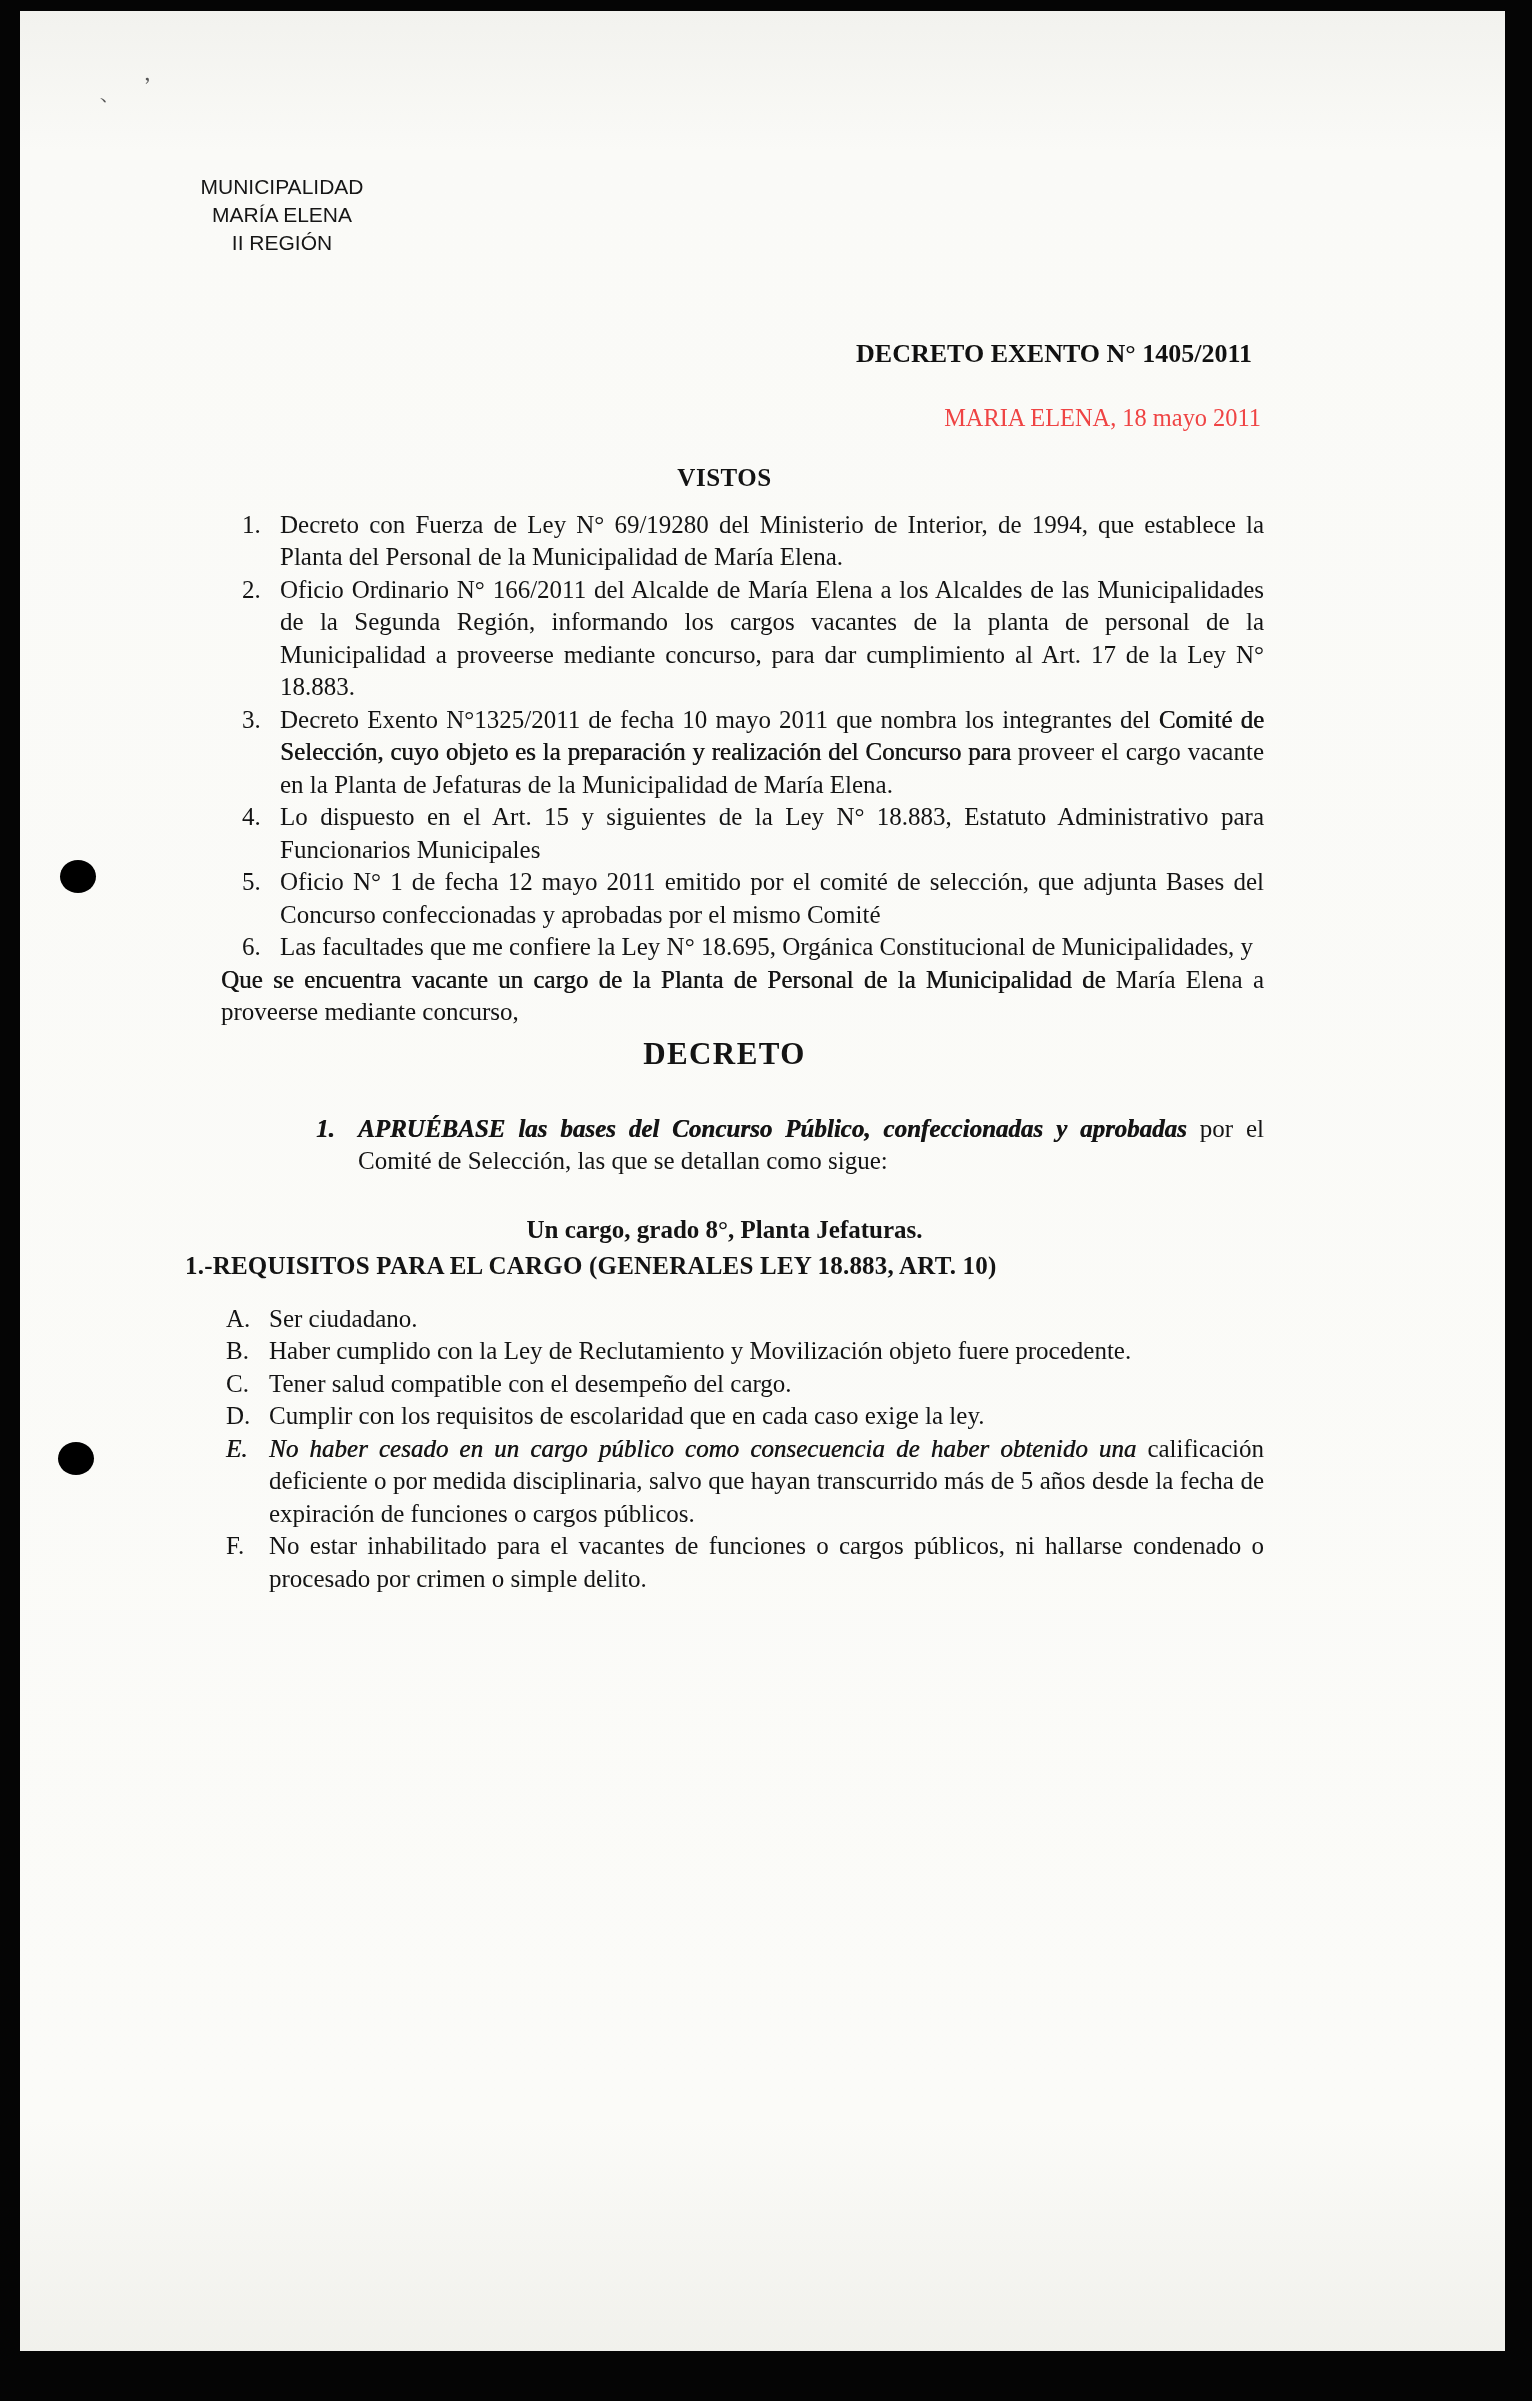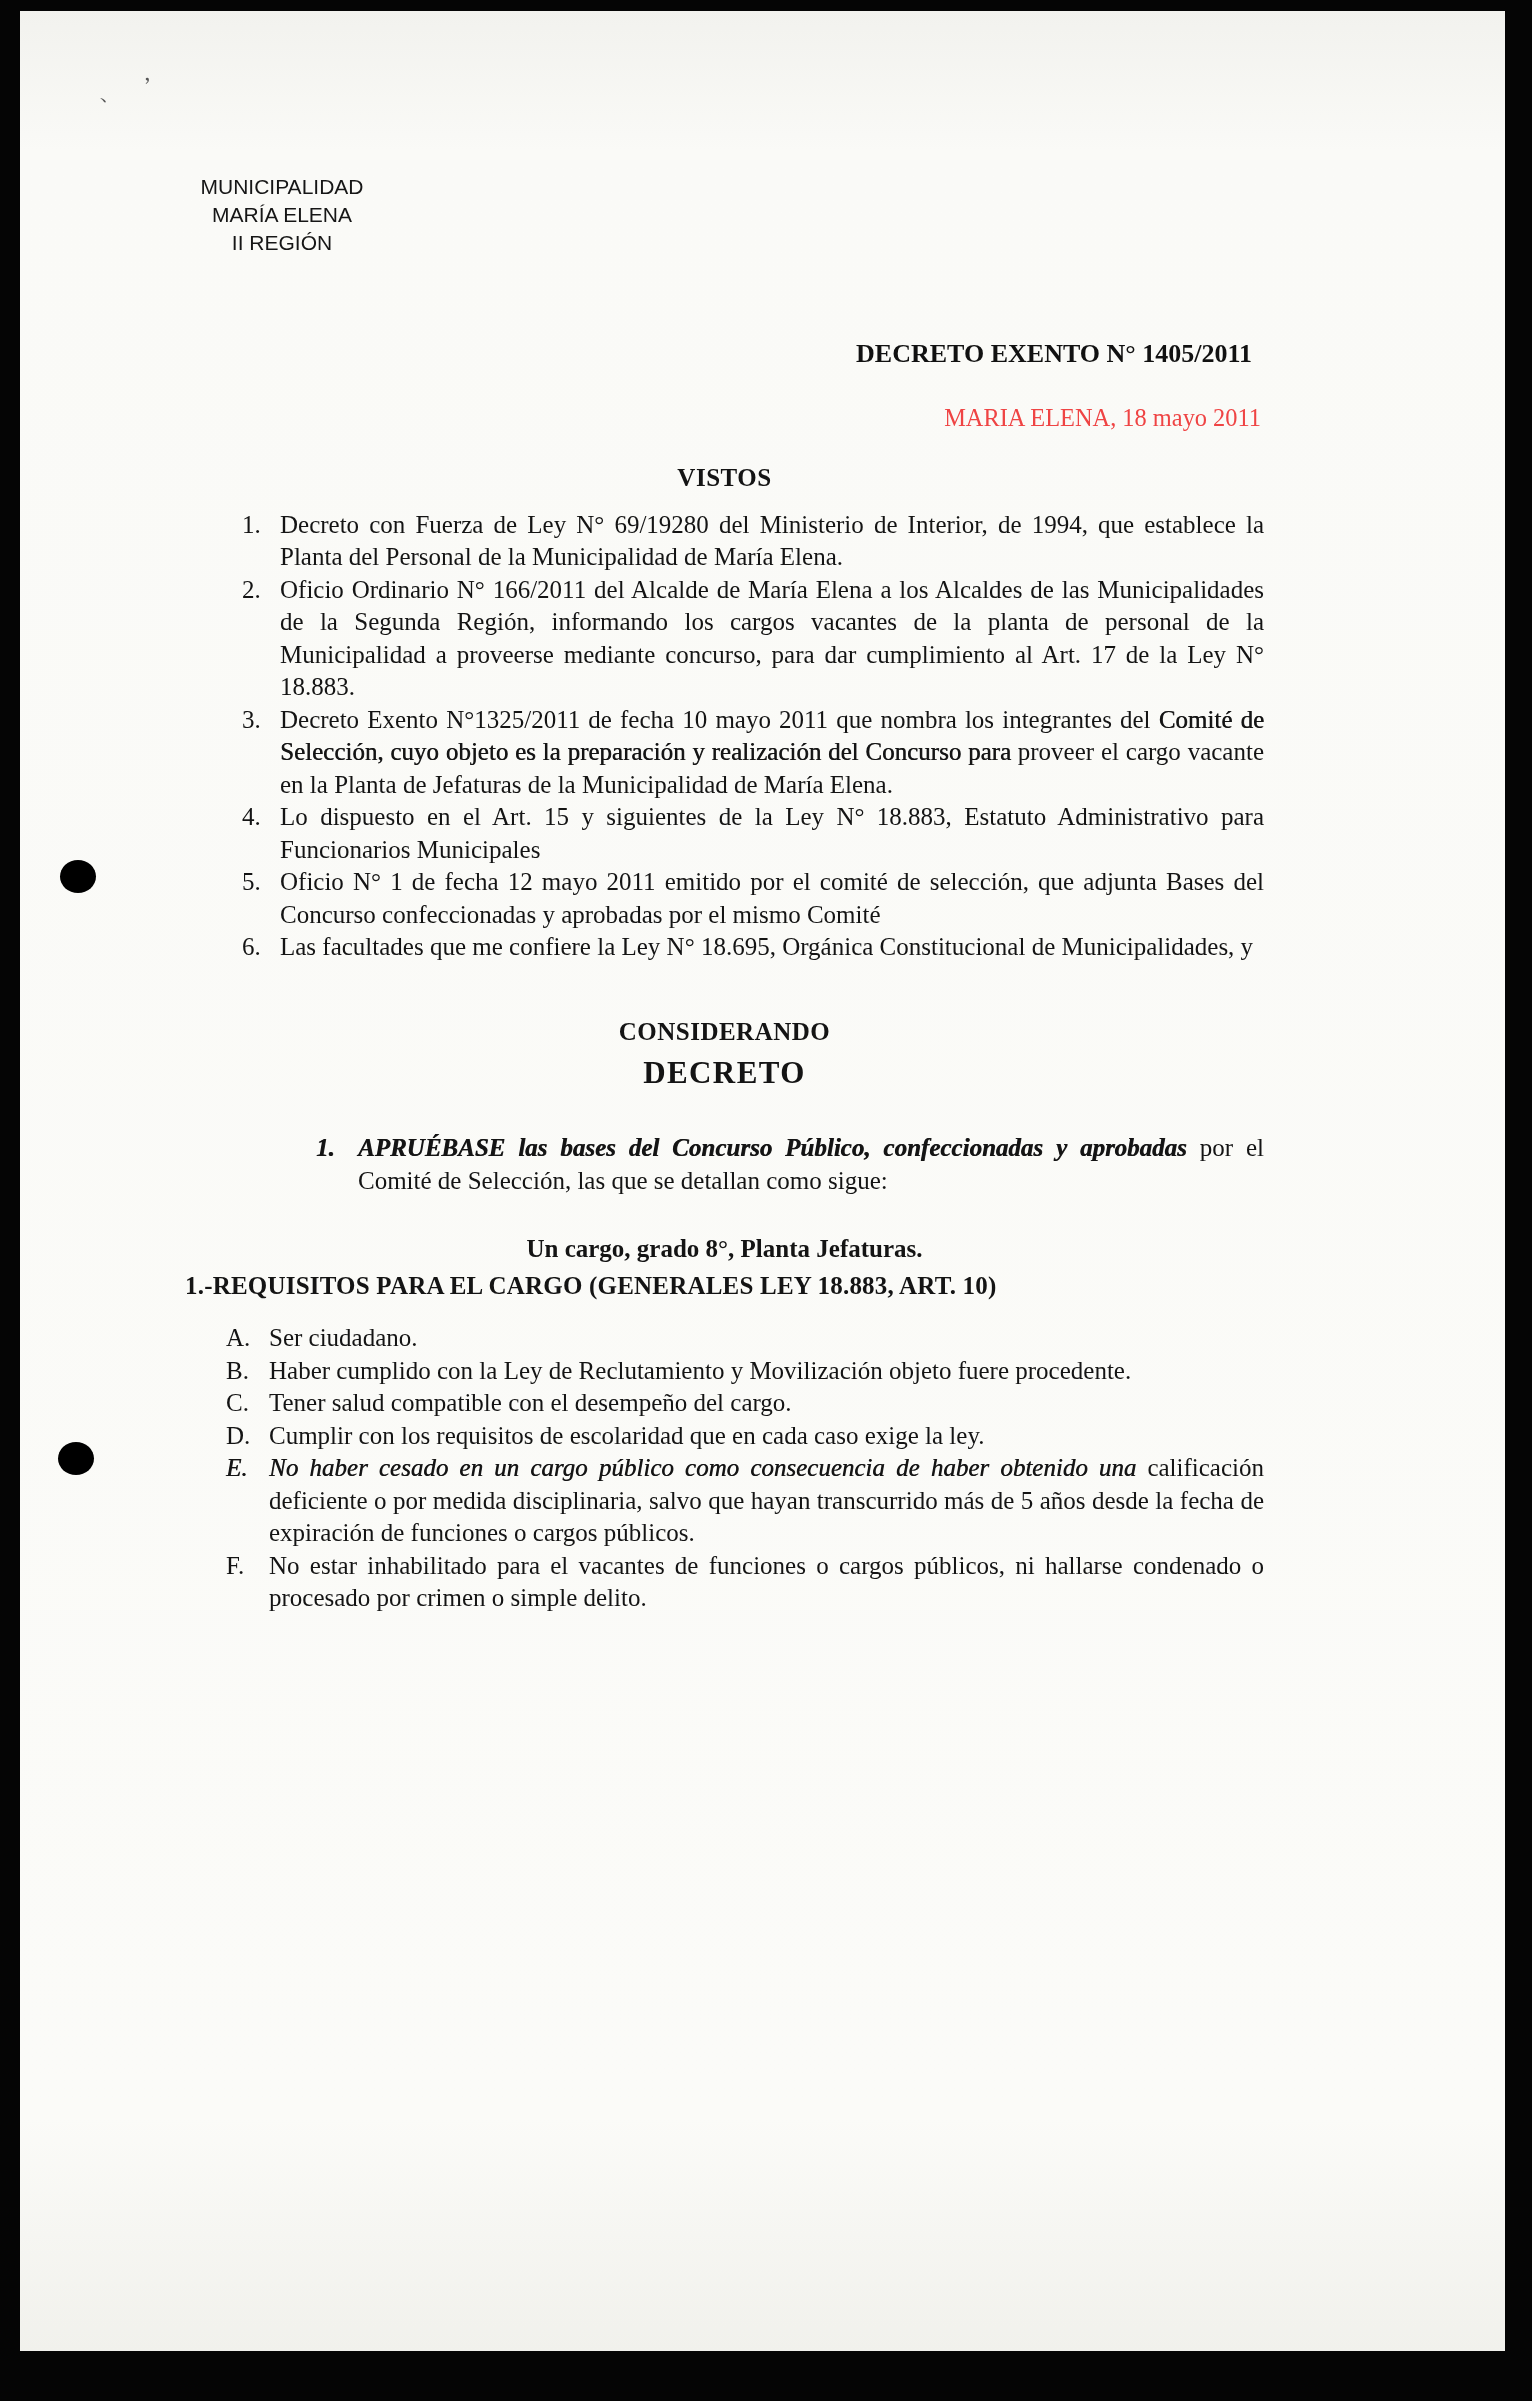--- a/index.html
+++ b/index.html
@@ -101,22 +101,22 @@
       <div class="item-row">
         <span class="item-num">5.</span>
         <span class="item-text">Oficio N° 1 de fecha 12 mayo 2011 emitido por el comité de selección, que adjunta Bases del Concurso confeccionadas y aprobadas por el mismo Comité</span>
       </div>
       <div class="item-row">
         <span class="item-num">6.</span>
         <span class="item-text">Las facultades que me confiere la Ley N° 18.695, Orgánica Constitucional de Municipalidades, y</span>
       </div>
     </div>
 
-    <div class="center-bold considerando-title">CONSIDERANDO</div>
 
+    <div class="considerando-par"><span class="smear">Que se encuentra vacante un cargo de la Planta de Personal de la Municipalidad de </span><span>María Elena a proveerse mediante concurso,</span></div>
 
     <div class="center-bold decreto-title">DECRETO</div>
 
     <div class="decreto-item">
       <span class="decreto-num smear">1.</span>
       <span class="decreto-text"><span class="lead-smear smear">APRUÉBASE las bases del Concurso Público, confeccionadas y aprobadas </span><span>por el Comité de Selección, las que se detallan como sigue:</span></span>
     </div>
 
     <div class="center-bold cargo-line">Un cargo, grado 8°, Planta Jefaturas.</div>
 

